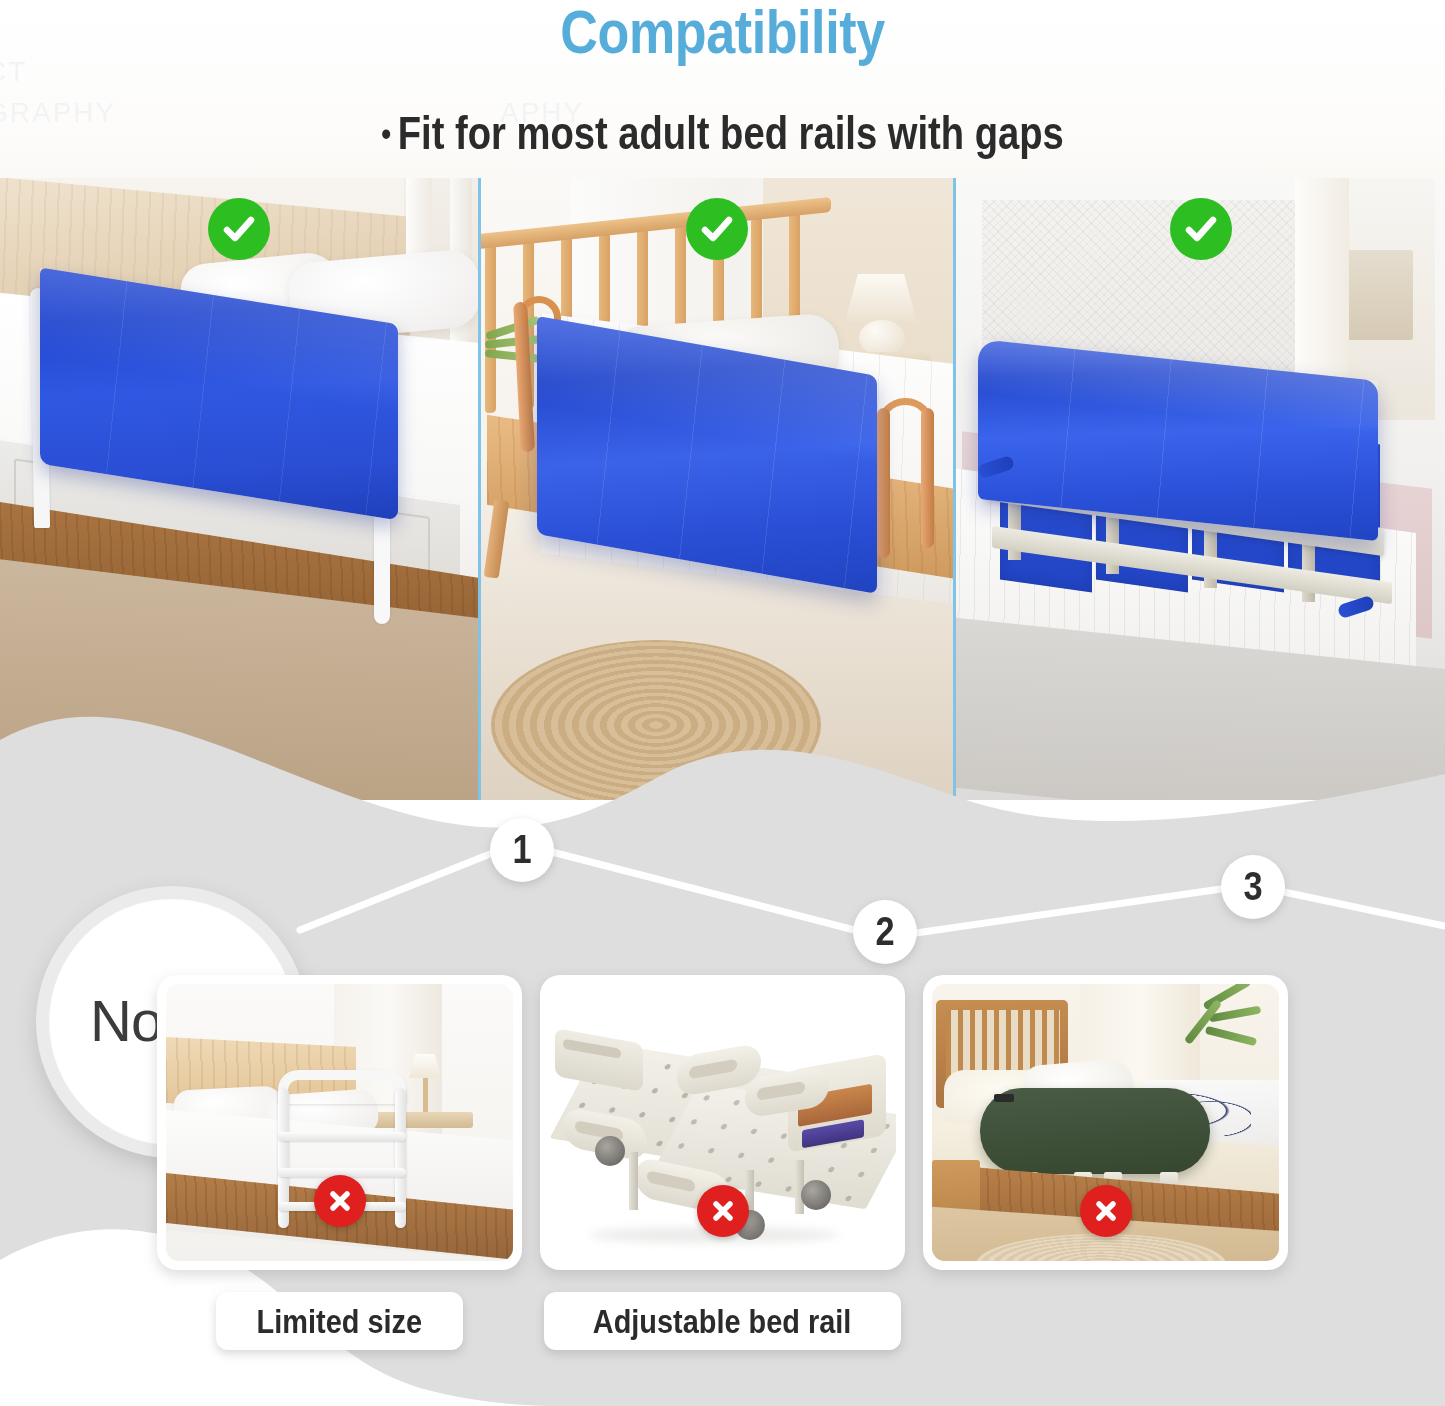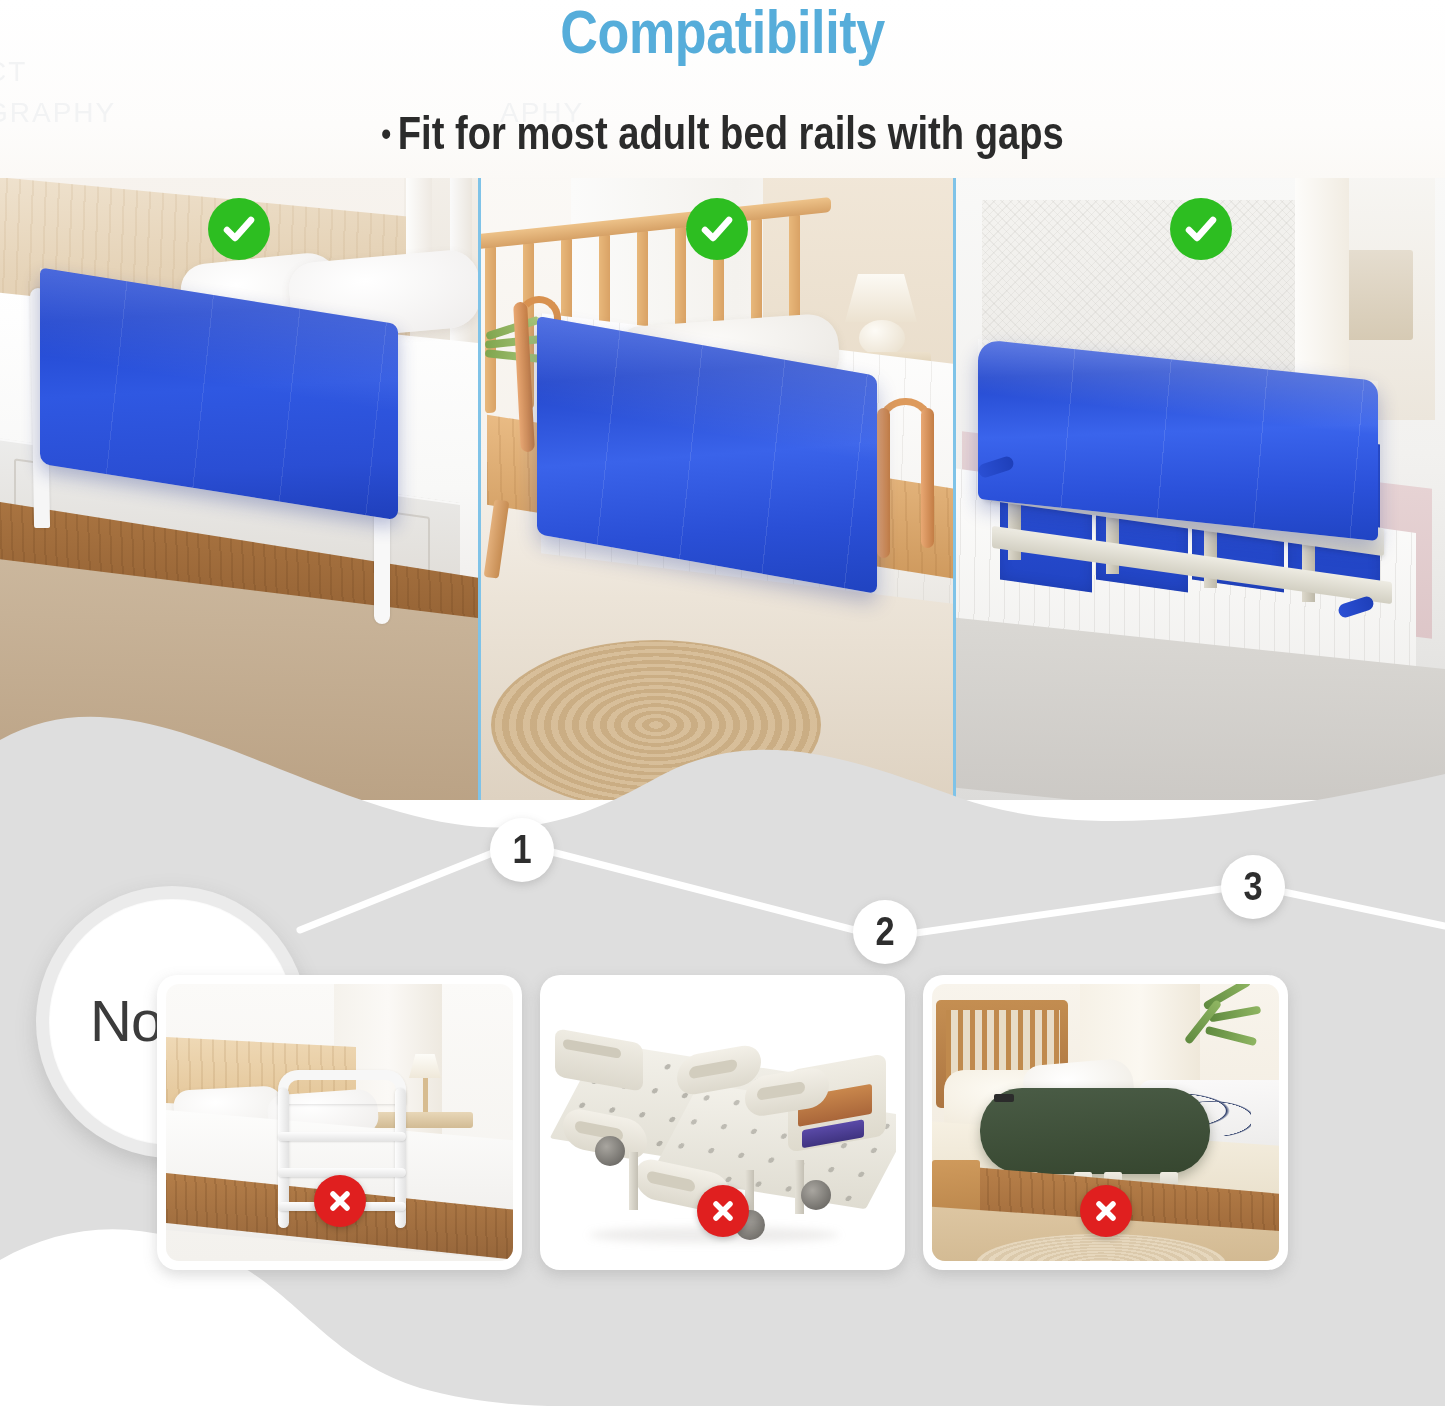--- a/index.html
+++ b/index.html
@@ -562,20 +562,25 @@
             <div class="bar" style="top:98px"></div>
             <div class="bar" style="top:132px"></div>
           </div>
           <div class="x-badge" style="bottom:34px">
             <svg viewBox="0 0 30 30">
                 <path d="M8 8 L22 22 M22 8 L8 22" stroke="#fff" stroke-width="5.5" stroke-linecap="round"></path>
               </svg>
           </div>
         </div>
       </div>
+      <div class="card-label-row">
+        <div class="card-label">
+          <span>Limited size</span>
+        </div>
+      </div>
     </div>
 
     <div class="card">
       <div class="card-photo">
         <div class="inner">
           <div class="c2-bg"></div>
           <div class="c2-deck"></div>
           <div class="c2-deck2"></div>
           <div class="c2-hb-l"></div>
           <div class="c2-hb-r">
@@ -591,20 +596,25 @@
           <div class="c2-leg" style="left:246px;top:176px;height:54px"></div>
           <div class="c2-wheel" style="left:46px;top:152px"></div>
           <div class="c2-wheel" style="left:186px;top:226px"></div>
           <div class="c2-wheel" style="left:252px;top:196px"></div>
           <div class="c2-shadow"></div>
           <div class="x-badge" style="bottom:24px">
             <svg viewBox="0 0 30 30">
                 <path d="M8 8 L22 22 M22 8 L8 22" stroke="#fff" stroke-width="5.5" stroke-linecap="round"></path>
               </svg>
           </div>
+        </div>
+      </div>
+      <div class="card-label-row">
+        <div class="card-label">
+          <span>Adjustable bed rail</span>
         </div>
       </div>
     </div>
 
     <div class="card">
       <div class="card-photo">
         <div class="inner">
           <div class="c3-bg"></div>
           <div class="c3-curtain"></div>
           <div class="c3-plant">

